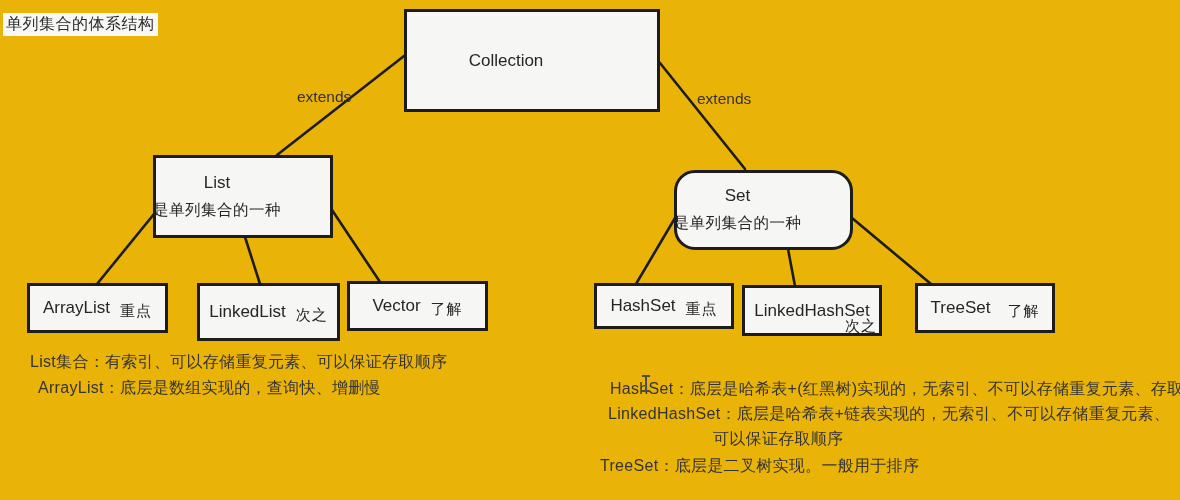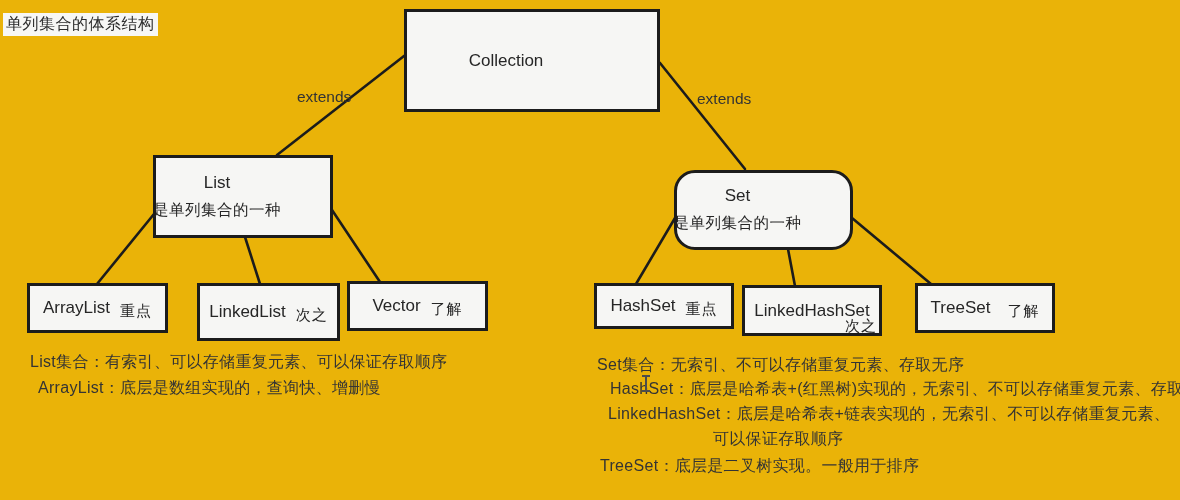--- a/index.html
+++ b/index.html
@@ -165,21 +165,20 @@
   <div class="node" style="left:915px; top:283px; width:140px; height:50px;justify-content:center;">
     <div class="leaf-row gap-wide">
       <span class="leaf-name">TreeSet</span>
       <span class="leaf-tag">了解</span>
     </div>
   </div>
 
   <div class="note" style="left:30px; top:352px;">List集合：有索引、可以存储重复元素、可以保证存取顺序</div>
   <div class="note" style="left:38px; top:378px;">ArrayList：底层是数组实现的，查询快、增删慢</div>
 
-  <div class="note" style="left:597px; top:355px;">Set集合：无索引、不可以存储重复元素、存取无序</div>
   <div class="note" style="left:610px; top:379px;">HashSet：底层是哈希表+(红黑树)实现的，无索引、不可以存储重复元素、存取无序</div>
   <div class="note" style="left:608px; top:404px;">LinkedHashSet：底层是哈希表+链表实现的，无索引、不可以存储重复元素、</div>
   <div class="note" style="left:600px; top:456px;">TreeSet：底层是二叉树实现。一般用于排序</div>
   <div class="note" style="left:713px; top:429px;">可以保证存取顺序</div>
 
   <div class="ibeam">
     <div class="serif-top"></div>
     <div class="stem"></div>
     <div class="serif-bottom"></div>
   </div>

